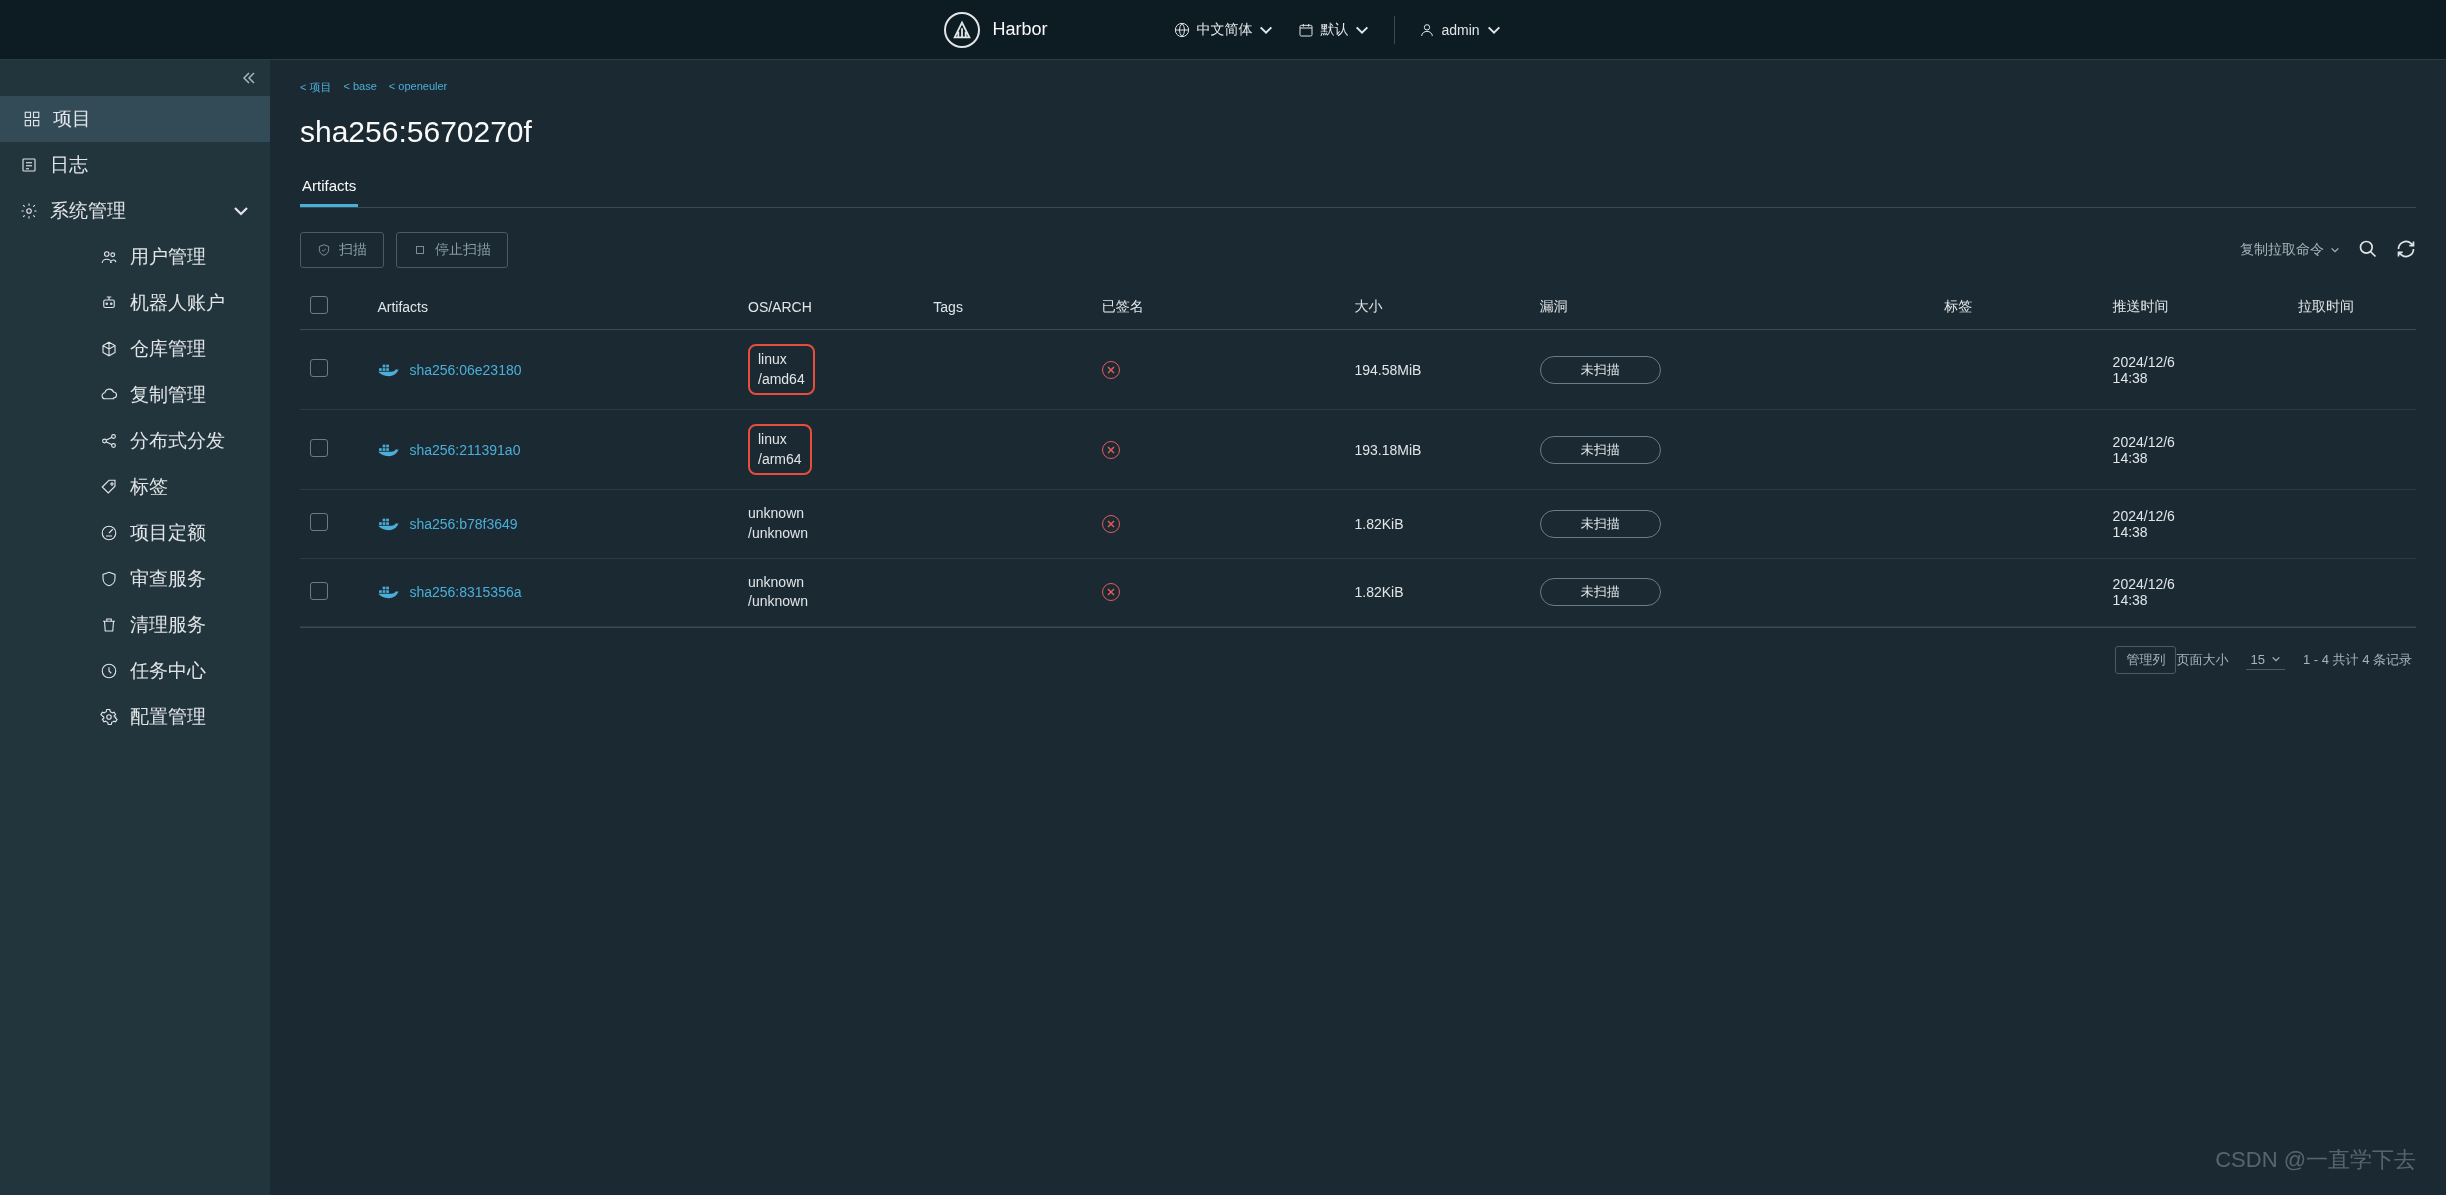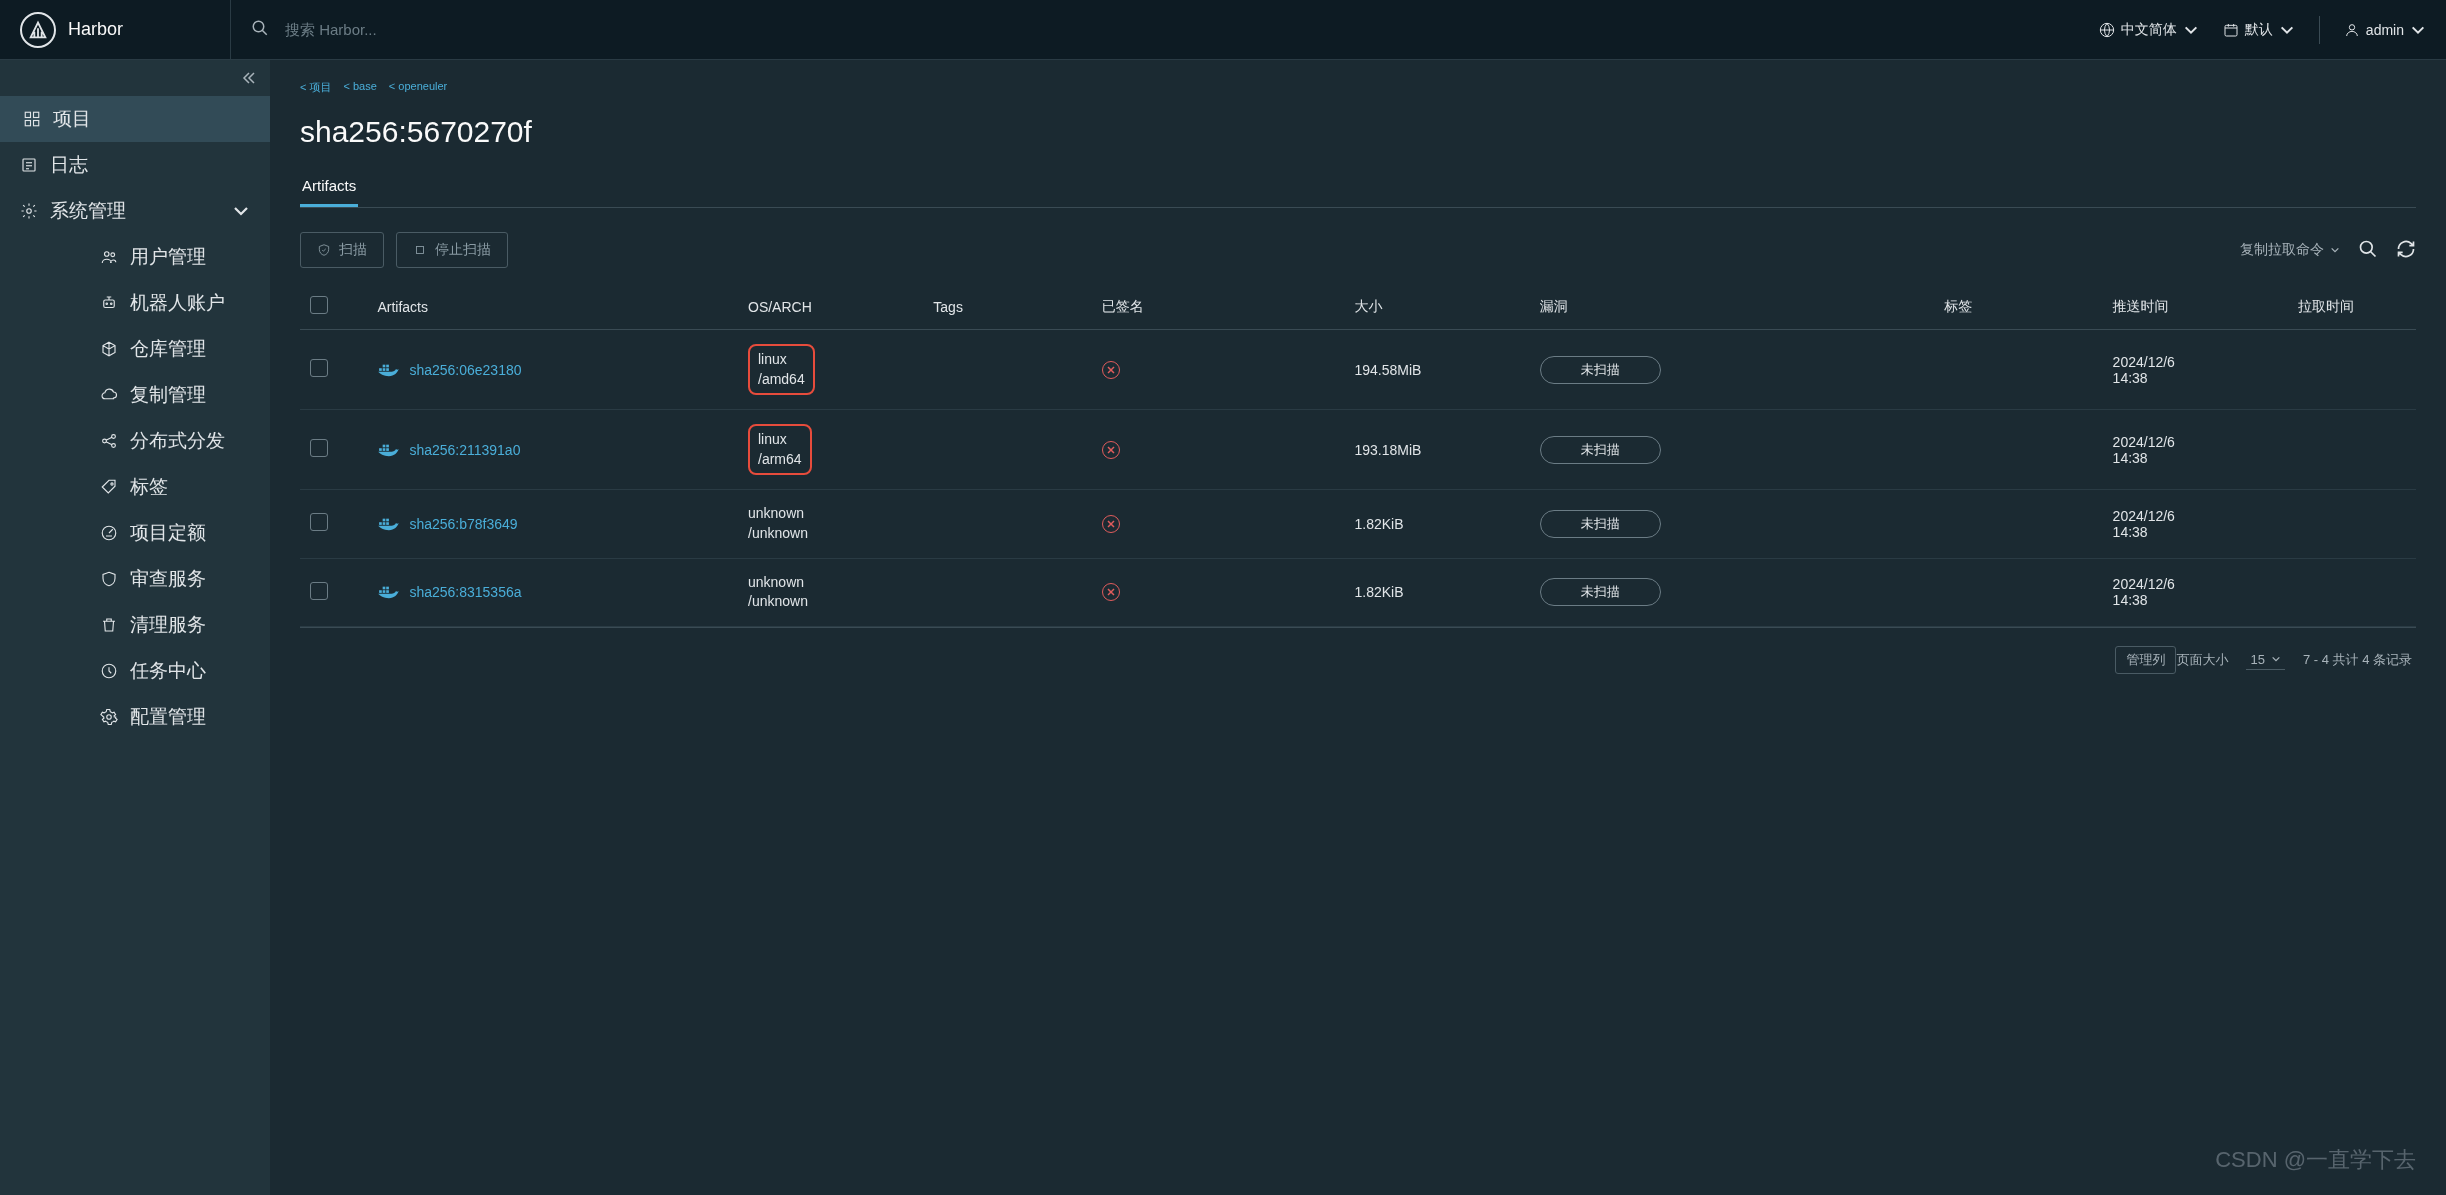--- a/index.html
+++ b/index.html
@@ -73,29 +73,20 @@
 <div class="app">
   <div class="header">
     <div class="logo-area">
       <div class="logo-circle">
         <svg viewBox="0 0 24 24" fill="none" stroke="#e1e5e8" stroke-width="2">
             <path d="M4 20 L12 4 L20 20 Z M8 20 L8 14 M12 20 L12 10 M16 20 L16 14"></path>
           </svg>
       </div>
       <span class="logo-text">Harbor</span>
     </div>
-    <div class="search-area">
-      <span class="search-icon">
-        <svg width="18" height="18" viewBox="0 0 24 24" fill="none" stroke="currentColor" stroke-width="2">
-            <circle cx="10" cy="10" r="7"></circle>
-            <line x1="21" y1="21" x2="15" y2="15"></line>
-          </svg>
-      </span>
-      <input class="search-input" placeholder="搜索 Harbor..." style="">
-    </div>
     <div class="header-right">
       <div class="header-item">
         <svg viewBox="0 0 24 24" fill="none" stroke="currentColor" stroke-width="1.5">
             <circle cx="12" cy="12" r="10"></circle>
             <path d="M2 12h20M12 2a15 15 0 010 20M12 2a15 15 0 000 20"></path>
           </svg>
         <span>中文简体</span>
         <svg class="chevron-down" viewBox="0 0 12 12" fill="none" stroke="currentColor" stroke-width="1.5">
             <path d="M2 4l4 4 4-4"></path>
           </svg>
@@ -424,20 +415,20 @@
       <div class="table-footer">
         <span class="manage-col">管理列</span>
         <div class="page-info">
           <span>页面大小</span>
           <span class="page-size-sel">
             <span>15</span>
             <svg class="chevron-down" viewBox="0 0 12 12" fill="none" stroke="currentColor" stroke-width="1.5">
                 <path d="M2 4l4 4 4-4"></path>
               </svg>
           </span>
-          <span>7 - 4 共计 4 条记录</span>
+          <span>1 - 4 共计 4 条记录</span>
         </div>
       </div>
     </div>
   </div>
 </div>
 
 <div class="watermark">CSDN @一直学下去</div>
 
 </body></html>

